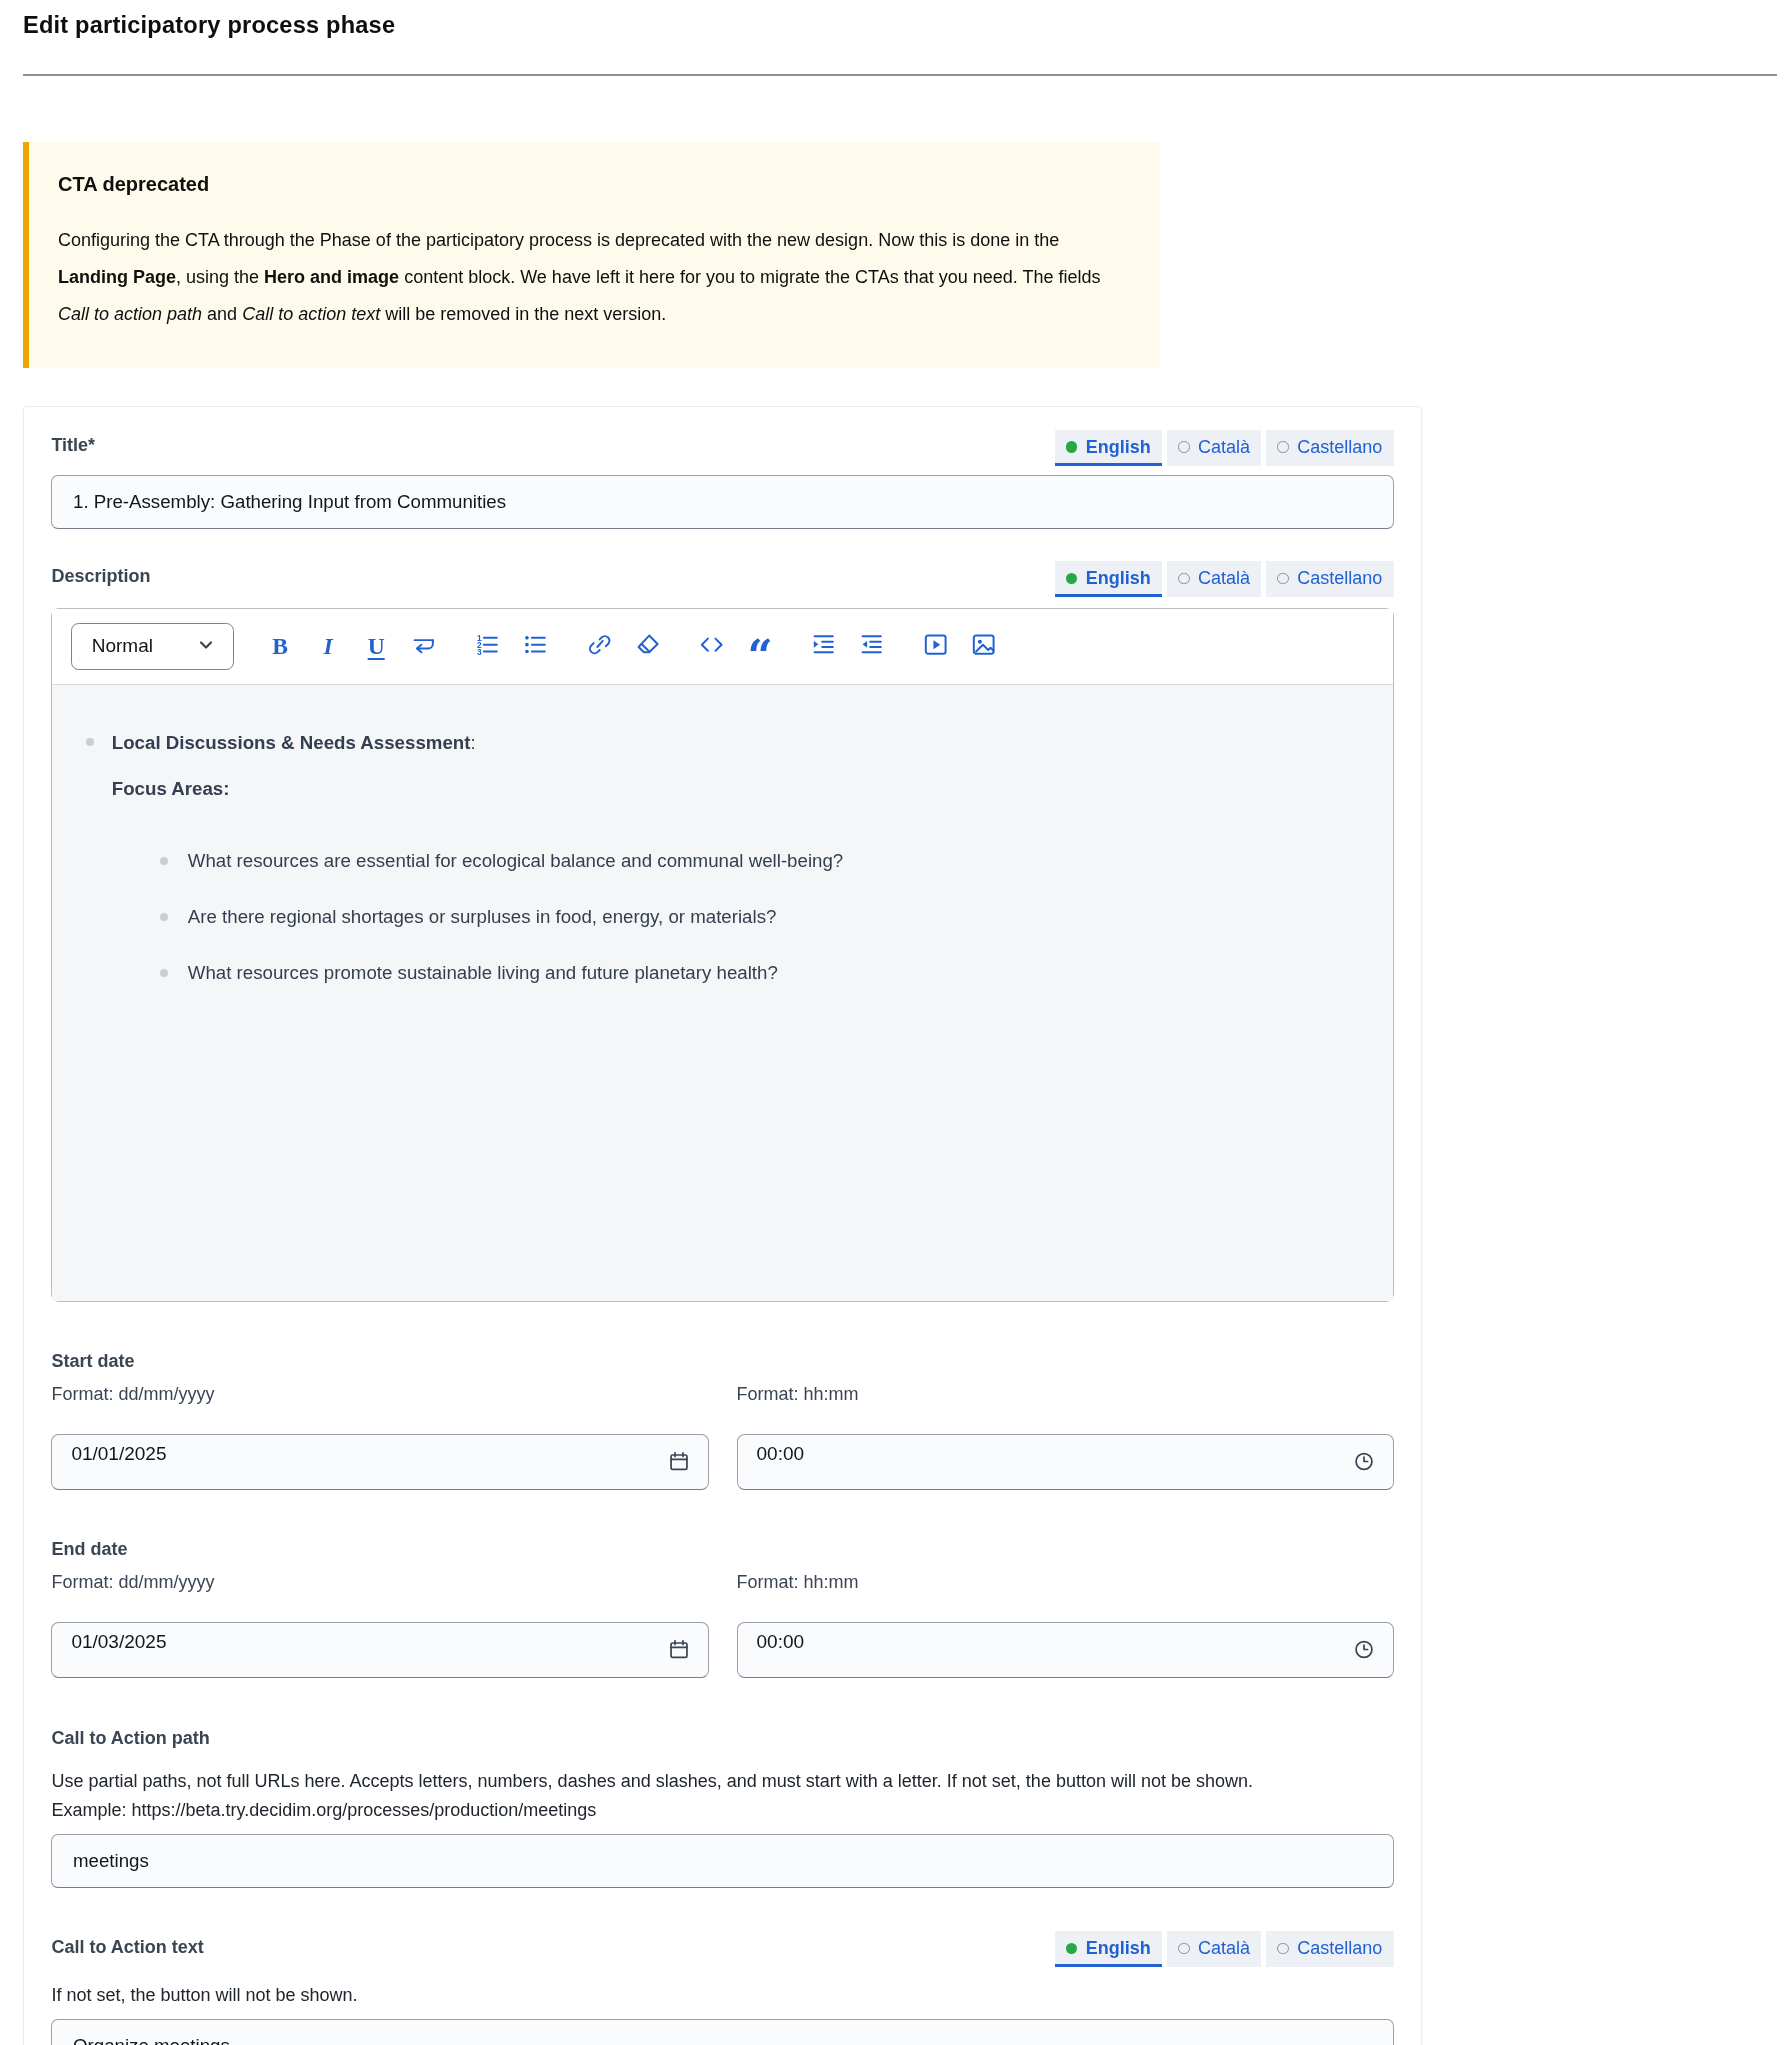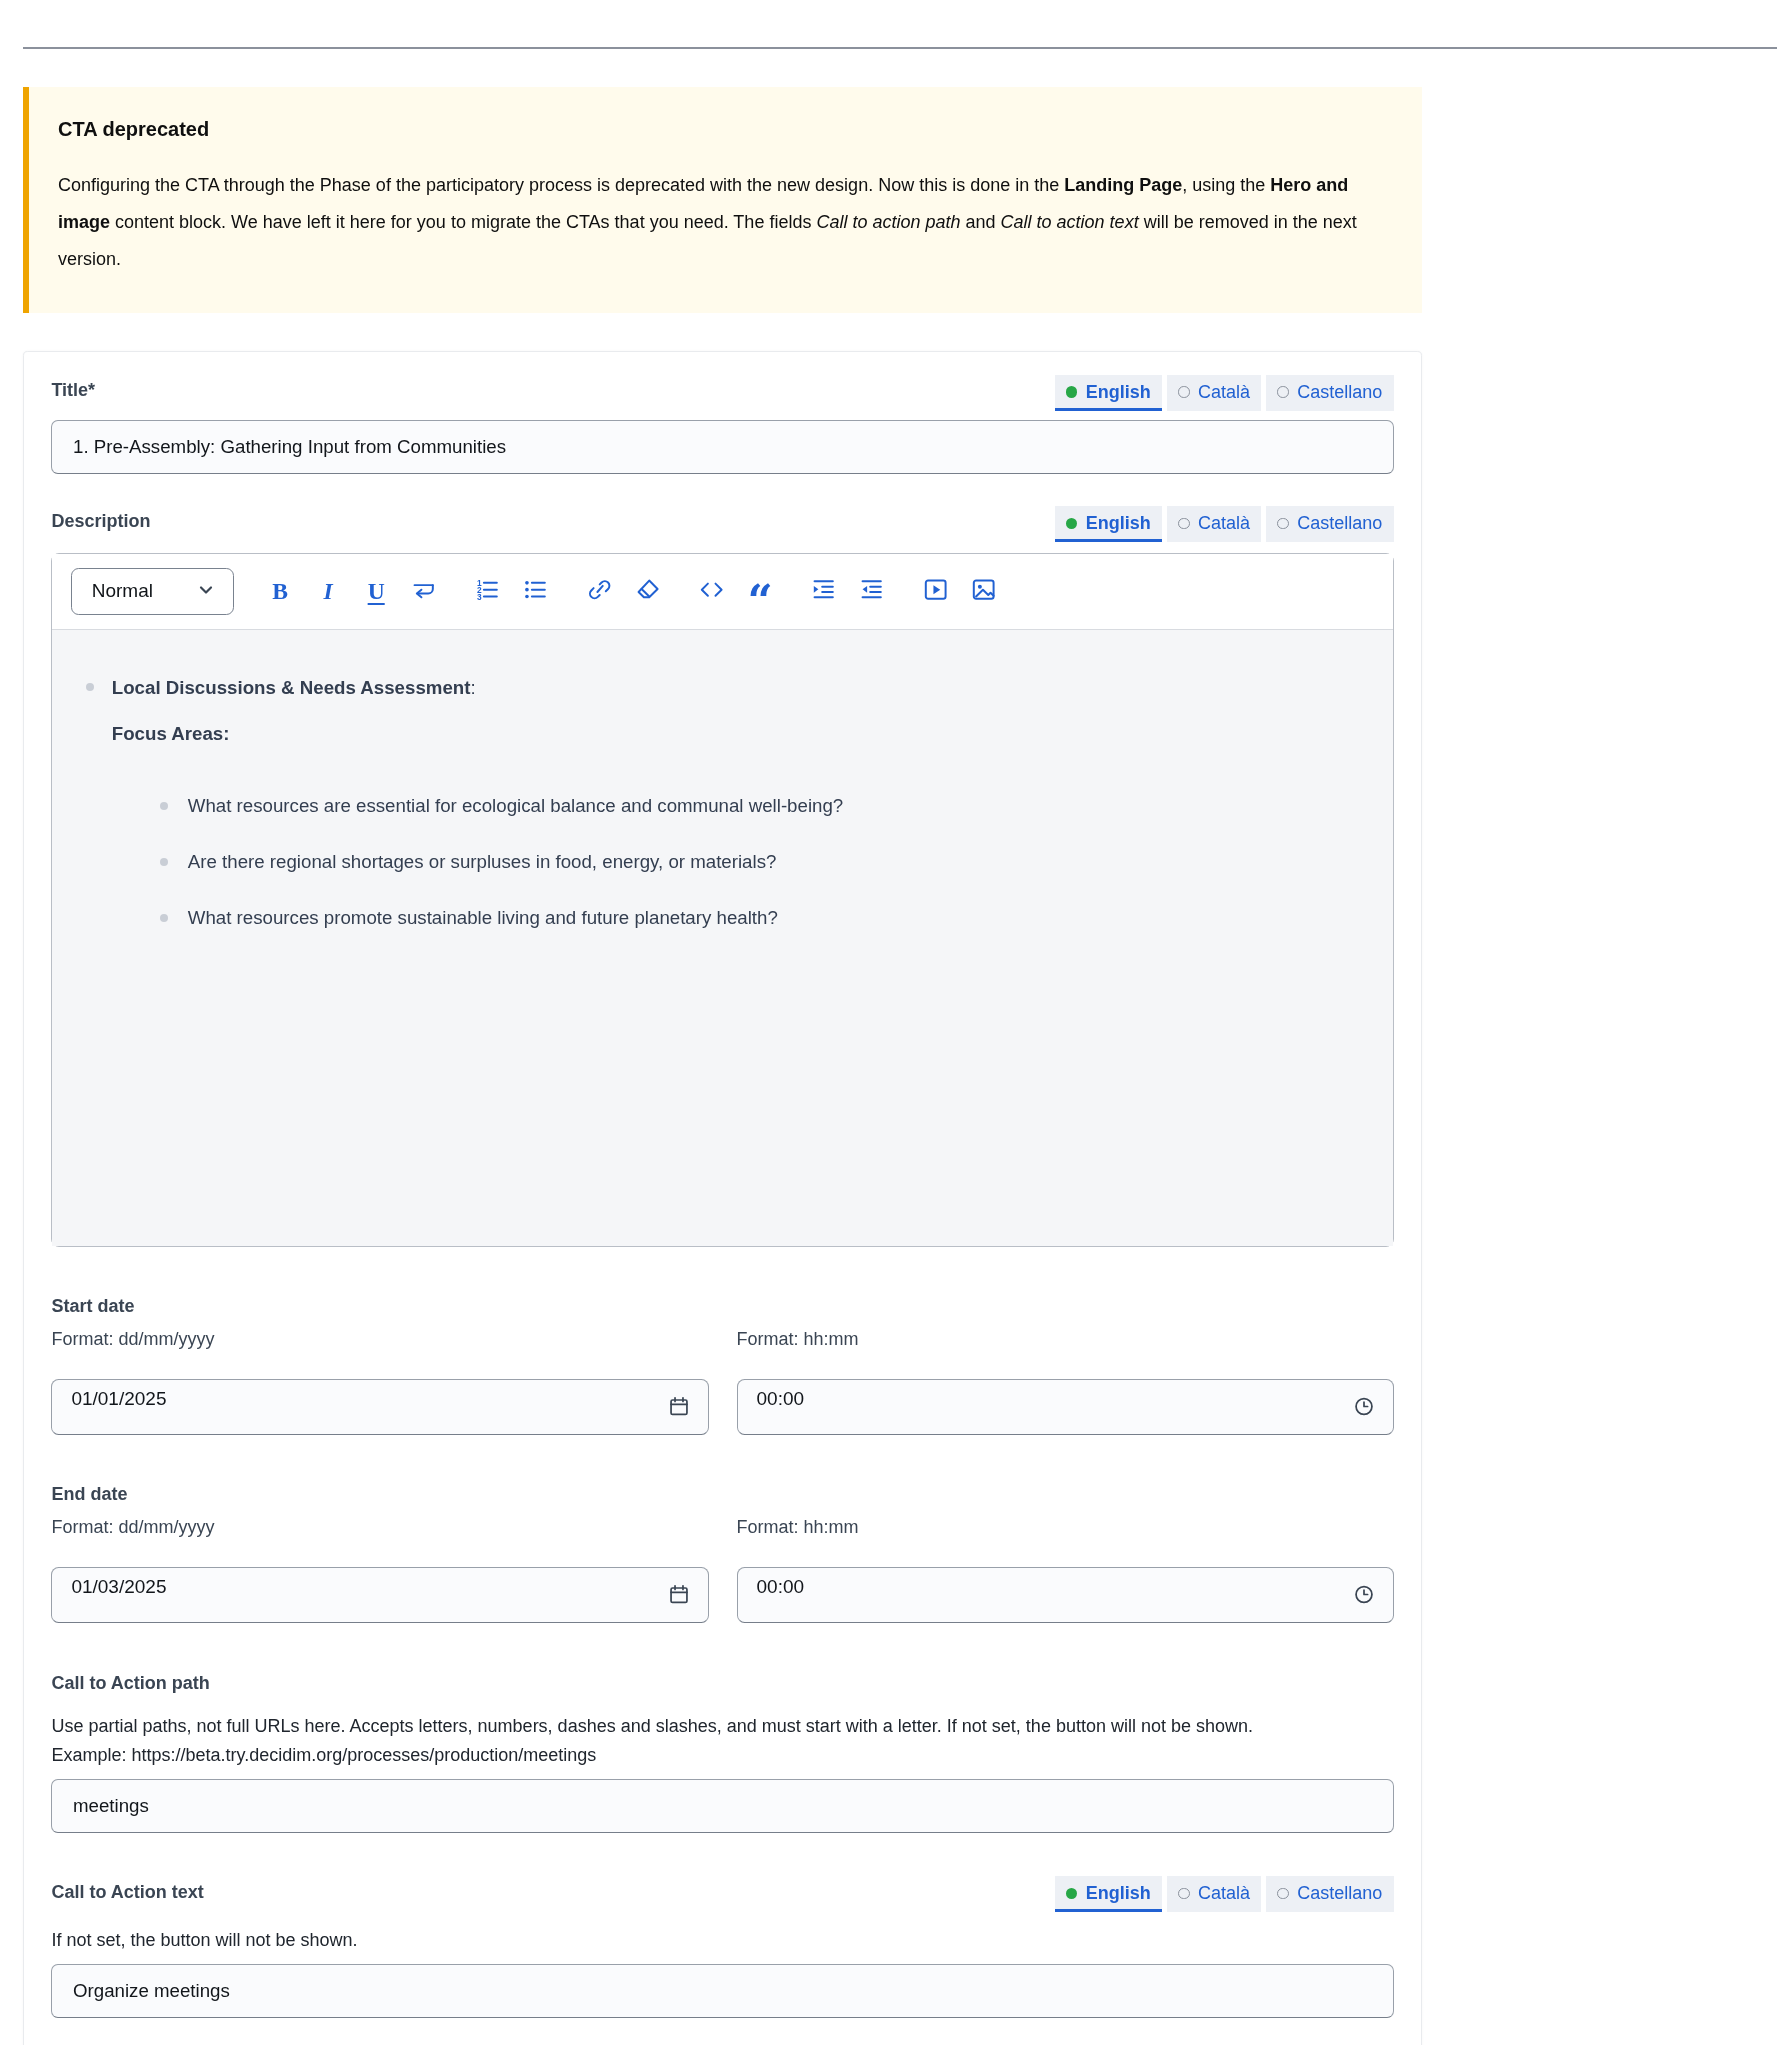--- a/index.html
+++ b/index.html
@@ -10,21 +10,21 @@
     color: #161a1f;
   }
   .page { padding-left: 23px; padding-top: 12.2px; }
 
   
   .page-title { font-size: 23.6px; font-weight: 700; color: #0e0e0e; letter-spacing: 0.2px; }
   .header-divider { width: 1754px; border: none; border-top: 2.3px solid #8b919c; margin-top: 35px; }
 
   
   .callout {
-    width: 1399px; margin-top: 38px;
+    width: 1137px; margin-top: 66px;
     background: #fffbec; border-left: 6.9px solid #efa400;
     padding: 30.5px 46px 35px 29px;
   }
   .callout h2 { font-size: 20px; font-weight: 700; color: #0f0f0f; }
   .callout p { margin-top: 26px; font-size: 18px; line-height: 37px; color: #0f0f0f; }
   .callout p b { font-weight: 700; }
   .callout p i { font-style: italic; }
 
   
   .card {
@@ -123,20 +123,21 @@
   .cta-section { margin-top: 50px; }
   .help-text { margin-top: 18.3px; font-size: 18px; line-height: 29px; color: #20262e; }
   .cta-text-section { margin-top: 43px; }
   .cta-text-section .help-text { margin-top: 13.7px; }
 </style>
 </head>
 <body>
 
 <div class="page">
 
+  <h1 class="page-title">Edit participatory process phase</h1>
   <hr class="header-divider">
 
   <div class="callout">
     <h2>CTA deprecated</h2>
     <p><span>Configuring the CTA through the Phase of the participatory process is deprecated with the new design. Now this is done in the </span><b>Landing Page</b><span>, using the </span><b>Hero and image</b><span> content block. We have left it here for you to migrate the CTAs that you need. The fields </span><i>Call to action path</i><span> and </span><i>Call to action text</i><span> will be removed in the next version.</span></p>
   </div>
 
   <div class="card">
 
     <div class="field-header">

